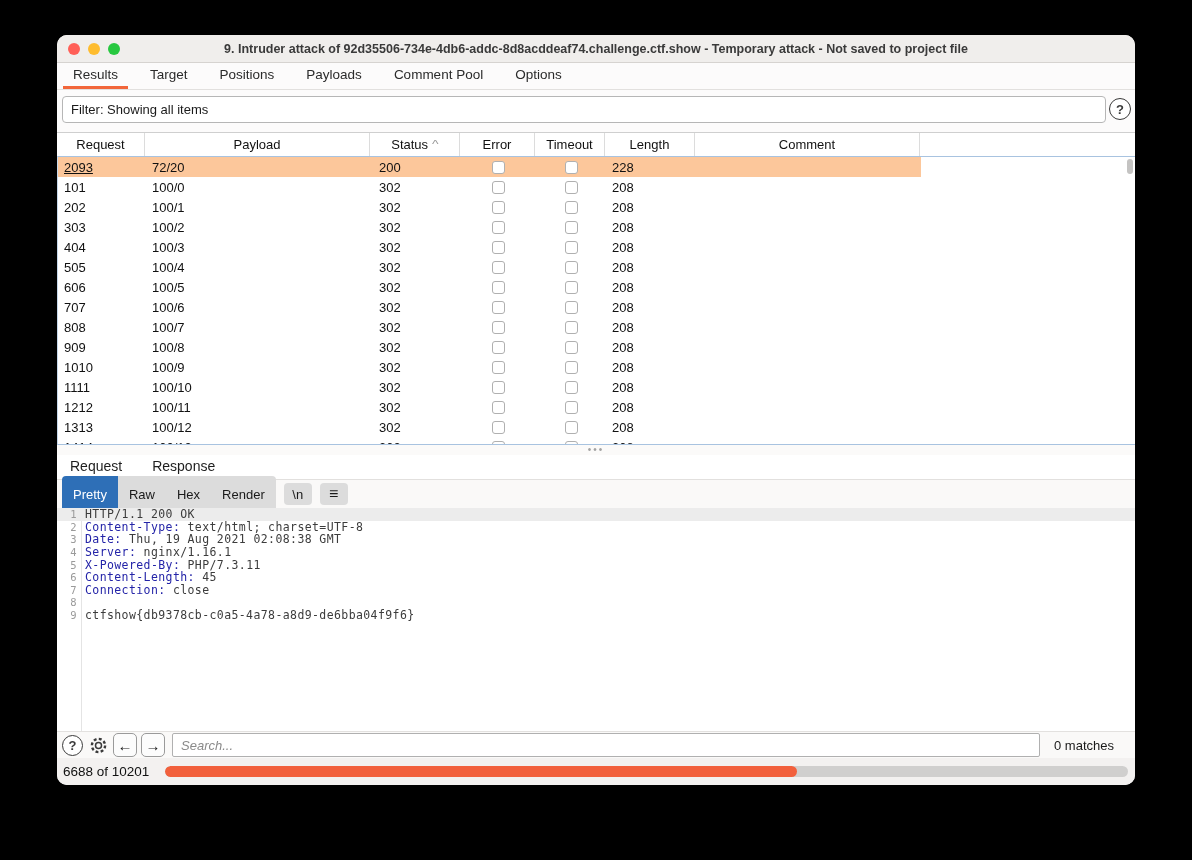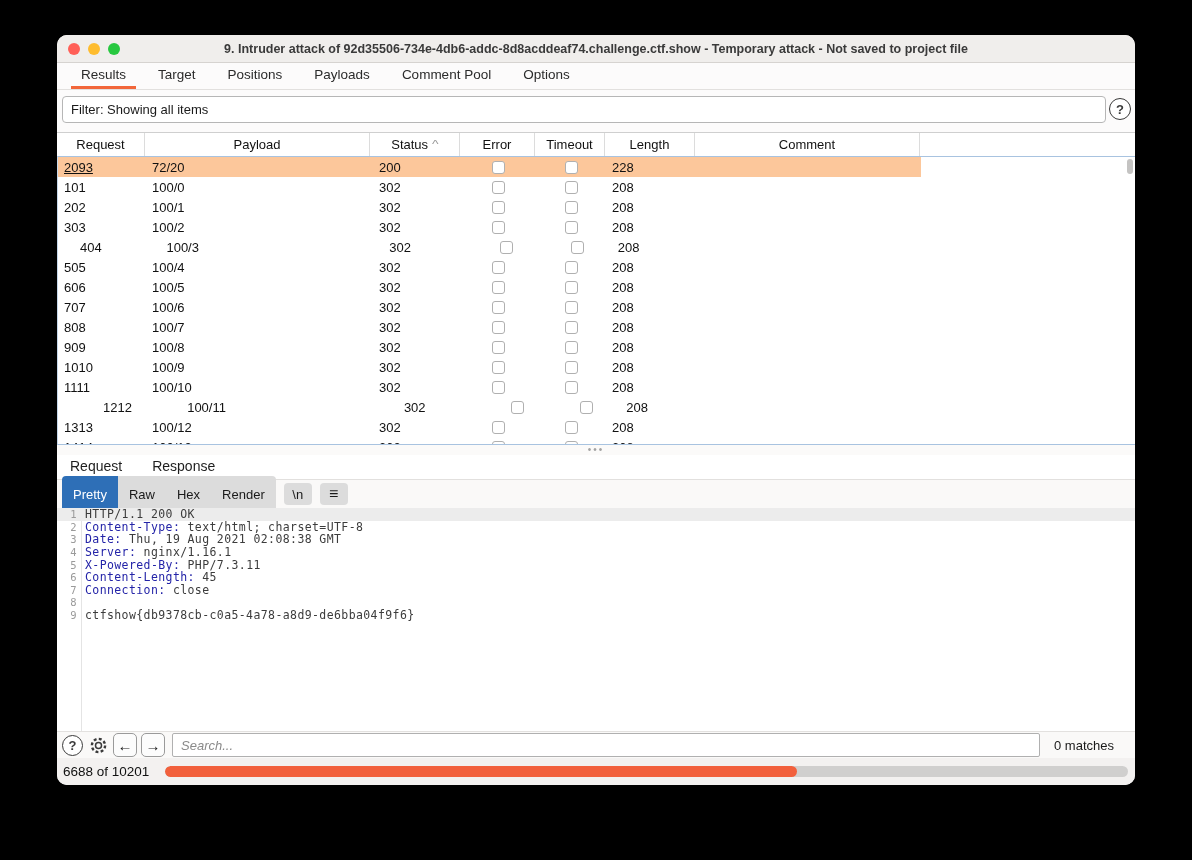--- a/index.html
+++ b/index.html
@@ -13,21 +13,21 @@
   .titlebar { position:absolute; left:0; top:0; width:100%; height:28px;
               background:#f0eeec; border-bottom:1px solid #d6d3d0;
               display:flex; align-items:center; }
   .lights { position:absolute; left:11px; top:8px; display:flex; gap:8px; }
   .light { width:12px; height:12px; border-radius:50%; }
   .title-text { width:100%; text-align:center; font-size:12.5px; font-weight:bold; color:#3a3a3a; }
 
   
   .tabbar { position:absolute; left:0; top:28px; width:100%; height:27px;
             background:#fcfbfb; border-bottom:1px solid #e2e0de;
-            display:flex; align-items:stretch; padding-left:14px; }
+            display:flex; align-items:stretch; padding-left:6px; }
   .tab { display:flex; align-items:center; padding:0 10px; font-size:13.5px;
          color:#2b2b2b; border-bottom:3px solid transparent; cursor:default; }
   .tab.selected { border-bottom:3px solid #f2663a; }
   .tab + .tab { margin-left:12px; }
 
   
   .filterstrip { position:absolute; left:0; top:55px; width:100%; height:43px; background:#fcfbfb; }
   .filterbar { position:absolute; left:5px; top:6px; width:1044px; height:27px;
                background:#fff; border:1px solid #b6b6b6; border-radius:4px;
                display:flex; align-items:center; padding-left:8px;
@@ -202,21 +202,21 @@
           <div class="td cbwrap" style="width: 75px;">
             <div class="checkbox"></div>
           </div>
           <div class="td cbwrap" style="width: 70px;">
             <div class="checkbox"></div>
           </div>
           <div class="td pad" style="width: 90px;">208</div>
           <div class="td pad" style="width: 225px;"></div>
         </div>
         <div class="trow" style="width: 863px;">
-          <div class="td pad" style="width: 88px; margin-left: 16px;">404</div>
+          <div class="td pad" style="width: 88px;">404</div>
           <div class="td pad" style="width: 225px;">100/3</div>
           <div class="td pad" style="width: 90px; padding-left: 8px;">302</div>
           <div class="td cbwrap" style="width: 75px;">
             <div class="checkbox"></div>
           </div>
           <div class="td cbwrap" style="width: 70px;">
             <div class="checkbox"></div>
           </div>
           <div class="td pad" style="width: 90px;">208</div>
           <div class="td pad" style="width: 225px;"></div>
@@ -305,21 +305,21 @@
           <div class="td pad" style="width: 90px; padding-left: 8px;">302</div>
           <div class="td cbwrap" style="width: 75px;">
             <div class="checkbox"></div>
           </div>
           <div class="td cbwrap" style="width: 70px;">
             <div class="checkbox"></div>
           </div>
           <div class="td pad" style="width: 90px;">208</div>
           <div class="td pad" style="width: 225px;"></div>
         </div>
-        <div class="trow" style="width: 863px; padding-left: 39px;">
+        <div class="trow" style="width: 863px;">
           <div class="td pad" style="width: 88px;">1212</div>
           <div class="td pad" style="width: 225px;">100/11</div>
           <div class="td pad" style="width: 90px; padding-left: 8px;">302</div>
           <div class="td cbwrap" style="width: 75px;">
             <div class="checkbox"></div>
           </div>
           <div class="td cbwrap" style="width: 70px;">
             <div class="checkbox"></div>
           </div>
           <div class="td pad" style="width: 90px;">208</div>

